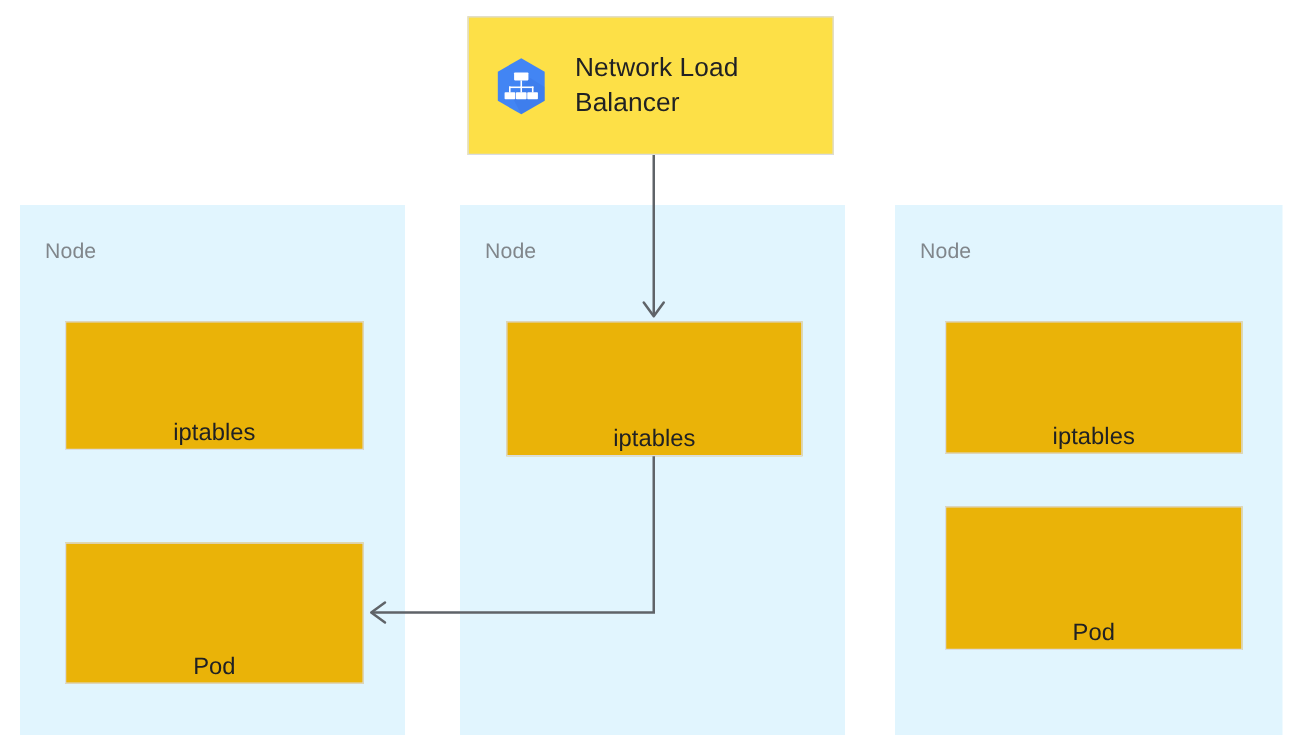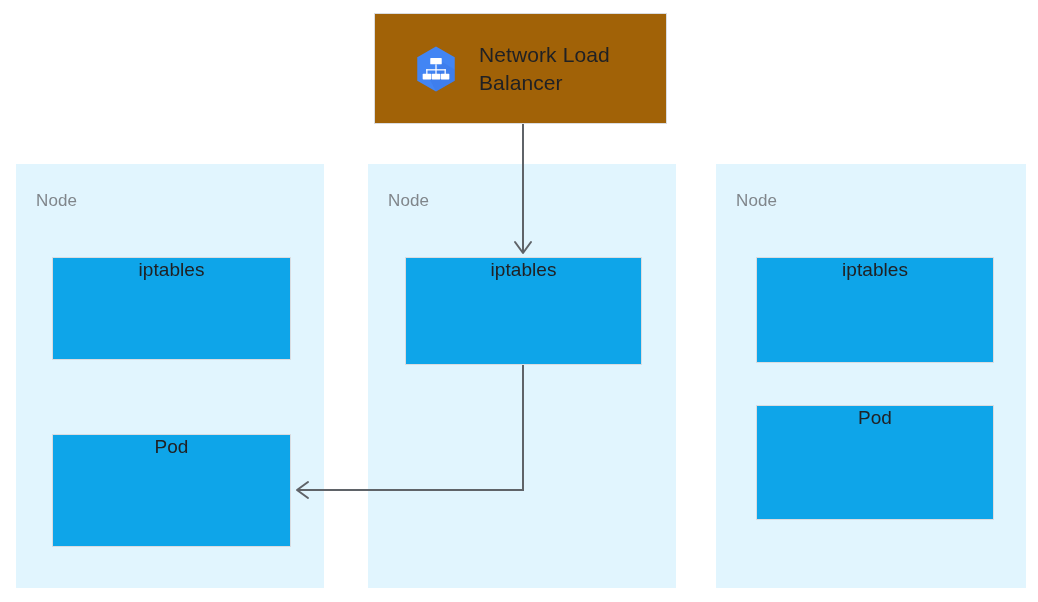--- a/index.html
+++ b/index.html
@@ -34,49 +34,49 @@
     color: #80868b;
     letter-spacing: 0.1px;
     line-height: 1;
     white-space: nowrap;
     text-align: center;
   }
 
   
   .box {
     position: absolute;
-    background: #0ea5e9;
+    background: #eab308;
     border: 1px solid #dadce0;
     box-sizing: border-box;
     display: flex;
-    align-items: flex-start;
+    align-items: flex-end;
     justify-content: center;
   }
   .box-label {
     font-size: 19px;
     color: #202124;
     line-height: 1.25;
     text-align: center;
     letter-spacing: 0.05px;
   }
 
   
   #nlb-card {
     position: absolute;
     left: 374px;
     top: 13px;
     width: 293px;
     height: 111px;
-    background: #a16207;
+    background: #fde047;
     border: 1px solid #dadce0;
     box-sizing: border-box;
     display: flex;
     align-items: center;
     justify-content: flex-start;
-    padding-left: 36px;
+    padding-left: 17px;
   }
   #nlb-icon {
     width: 50px;
     height: 50px;
     flex: 0 0 auto;
     display: block;
   }
   #nlb-title {
     margin-left: 18px;
     font-size: 21px;

